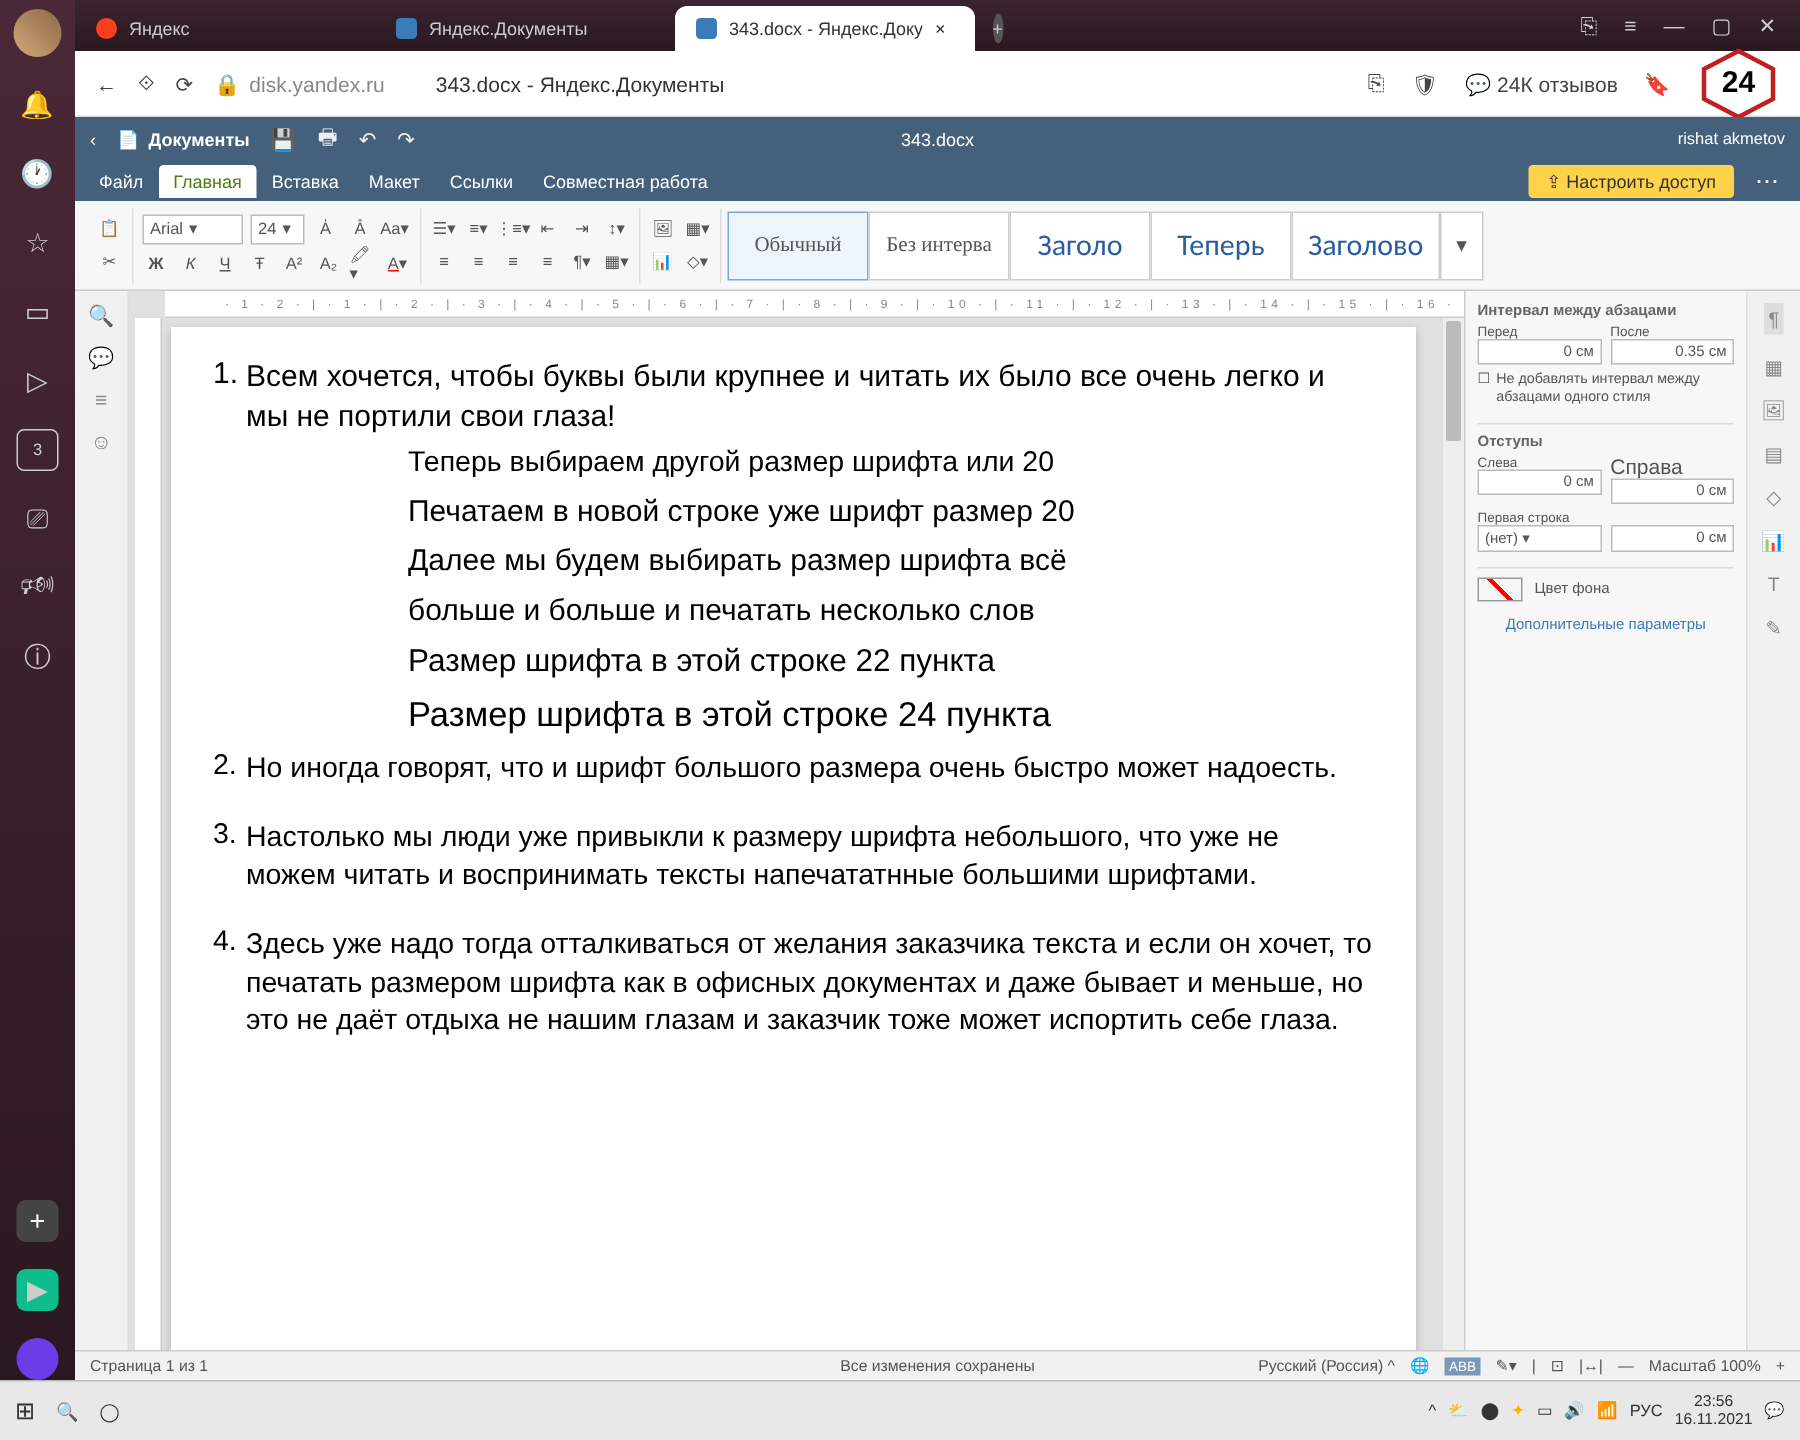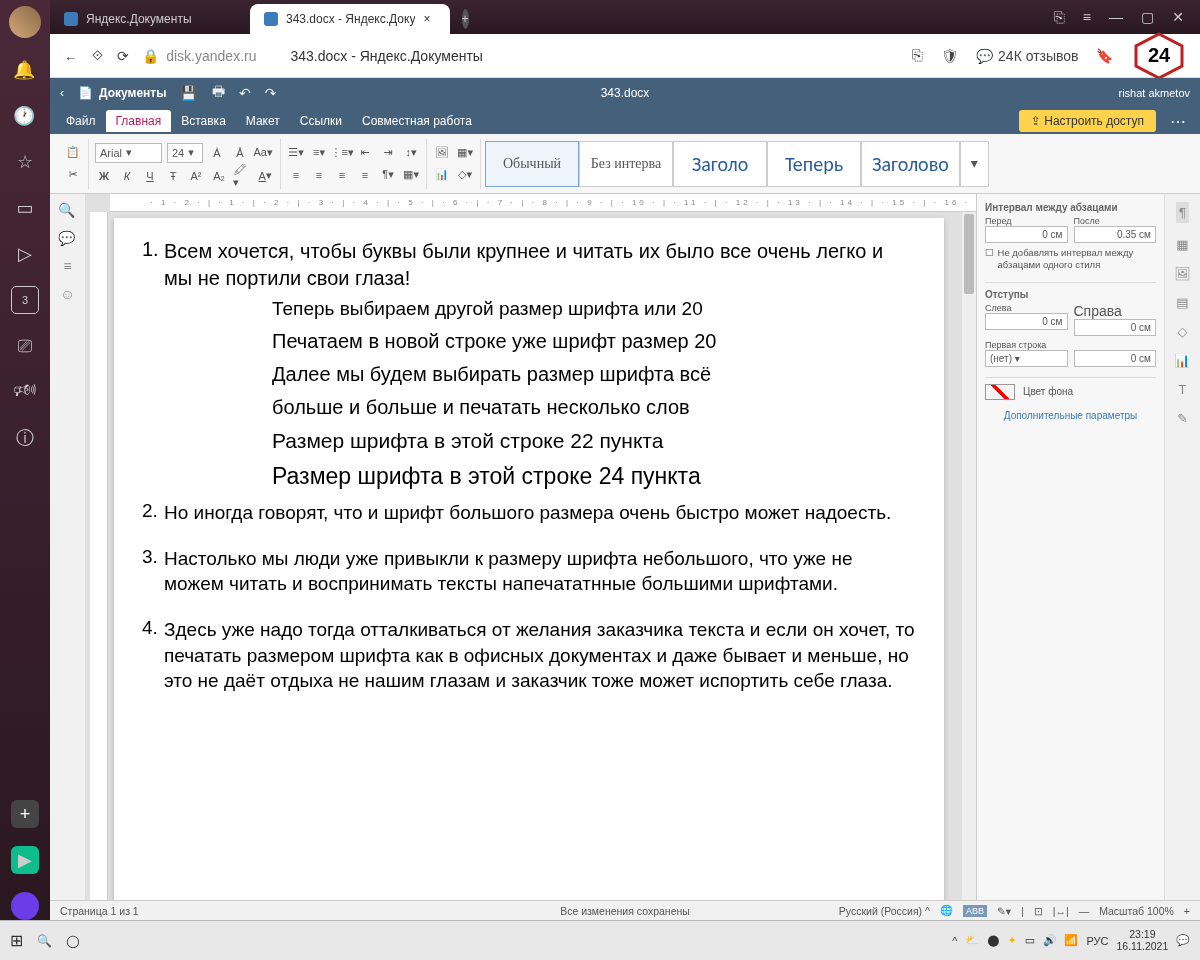--- a/index.html
+++ b/index.html
@@ -24,21 +24,21 @@
 .hexbadge svg { position:absolute; inset:0; }
 .hexbadge span { font-weight:bold; font-size:20px; color:#000; z-index:1;}
 .app { position:absolute; left:50px; top:78px; right:0; bottom:40px; background:#f1f1f1; display:flex; flex-direction:column; }
 .app-titlebar { height:30px; background:#44607a; display:flex; align-items:center; color:#fff; font-size:12px; padding:0 10px; gap:14px; }
 .app-titlebar .docs { display:flex; align-items:center; gap:6px; font-weight:bold;}
 .app-titlebar .tb-ico { font-size:14px; opacity:.9; }
 .app-titlebar .fname { position:absolute; left:50%; transform:translateX(-50%); }
 .app-titlebar .user { margin-left:auto; font-size:11px;}
 .app-menubar { height:26px; background:#44607a; display:flex; align-items:center; color:#fff; font-size:12px; padding:0 6px; }
 .app-menubar .mitem { padding:4px 10px; }
-.app-menubar .mitem.active { background:#fff; color:#be185d; border-radius:3px 3px 0 0;}
+.app-menubar .mitem.active { background:#fff; color:#4d7c0f; border-radius:3px 3px 0 0;}
 .app-menubar .share { margin-left:auto; background:#ffd24c; color:#333; padding:4px 12px; border-radius:3px; font-size:12px; margin-right:6px;}
 .app-menubar .ell { color:#fff; font-size:16px; padding:0 8px;}
 .ribbon { height:60px; background:#f7f7f7; border-bottom:1px solid #ccc; display:flex; align-items:center; padding:0 8px; font-size:11px; color:#555;}
 .rgroup { display:flex; flex-direction:column; gap:4px; padding:0 6px; border-right:1px solid #ddd; height:50px; justify-content:center;}
 .rrow { display:flex; align-items:center; gap:5px; }
 .combo { border:1px solid #bbb; background:#fff; padding:2px 4px; font-size:11px; display:flex; align-items:center; gap:4px; height:20px;}
 .rbtn { width:18px; height:18px; display:flex; align-items:center; justify-content:center; font-size:11px; color:#555; }
 .styles { display:flex; margin-left:4px; height:46px; }
 .stylebox { border:1px solid #ccc; background:#fff; padding:2px 10px; display:flex; align-items:center; justify-content:center; font-size:14px; min-width:94px; font-family:'Times New Roman',serif;}
 .stylebox.sel { border:1px solid #7da7d9; background:#eef4fb;}
@@ -86,20 +86,24 @@
   <div class="os-icon">🕬</div>
   <div class="os-icon">ⓘ</div>
   <div class="spacer"></div>
   <div class="os-icon plus">+</div>
   <div class="os-icon green">▶</div>
   <div class="os-icon purple"></div>
 </div>
 
 <div class="browser-tabs">
   <div class="tab" style="width:200px;">
+    <span class="tico" style="background:#fc3f1d;border-radius:50%;"></span>
+    <span>Яндекс</span>
+  </div>
+  <div class="tab" style="width:200px;">
     <span class="tico" style="background:#3a7bb8;"></span>
     <span>Яндекс.Документы</span>
   </div>
   <div class="tab active" style="width:200px;">
     <span class="tico" style="background:#3a7bb8;"></span>
     <span style="overflow:hidden;white-space:nowrap;">343.docx - Яндекс.Доку</span>
     <span>×</span>
   </div>
   <div class="tab" style="width:30px;justify-content:center;">
     <span style="background:#555;width:20px;height:20px;border-radius:50%;display:flex;align-items:center;justify-content:center;color:#ccc;">+</span>
@@ -343,18 +347,18 @@
   <div class="tright">
     <span>^</span>
     <span>⛅</span>
     <span>⬤</span>
     <span style="color:#f7b500;">✦</span>
     <span>▭</span>
     <span>🔊</span>
     <span>📶</span>
     <span>РУС</span>
     <div class="clock">
-      <div>23:19</div>
+      <div>23:56</div>
         <div>16.11.2021</div>
     </div>
     <span>💬</span>
   </div>
 </div>
 
 </body></html>

